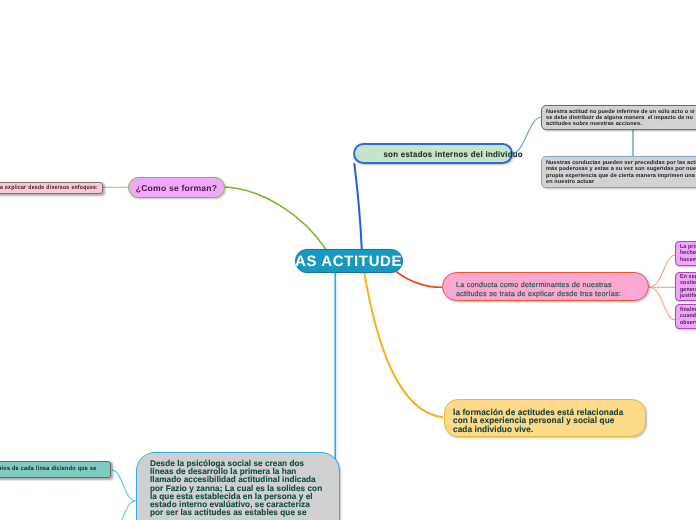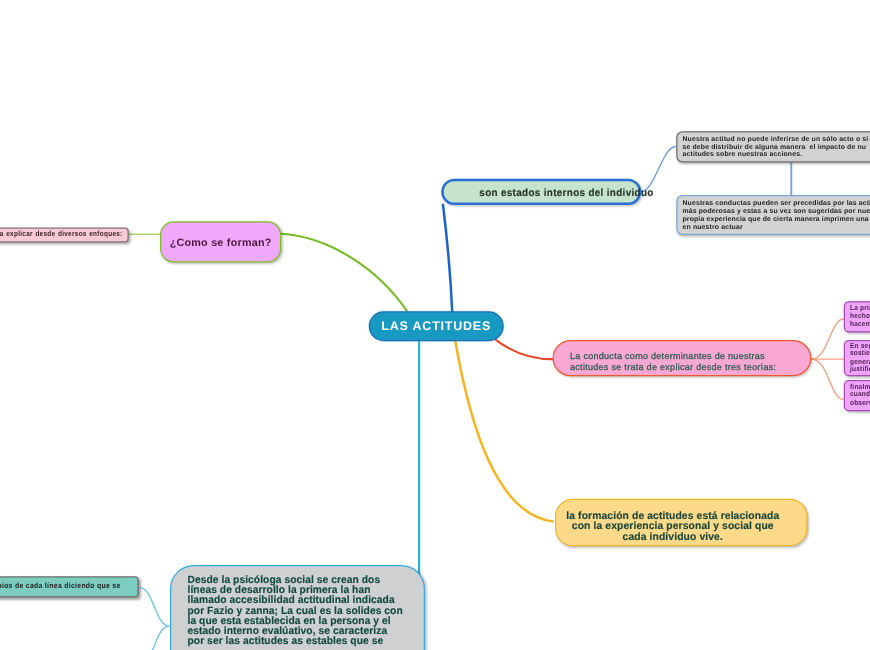--- a/index.html
+++ b/index.html
@@ -8,50 +8,50 @@
   #canvas{position:absolute;left:0;top:0;width:696px;height:520px;overflow:hidden;}
   .node{will-change:transform;}
   svg.links{position:absolute;left:0;top:0;width:696px;height:520px;pointer-events:none;}
   .node{position:absolute;box-sizing:border-box;display:flex;align-items:center;}
   .node .txt{display:block;white-space:pre;}
 
   
   #n-central{left:295px;top:249px;width:108px;height:24px;background:#1799C2;
     border:1.2px solid #1E6DB3;border-radius:12px;justify-content:center;
     box-shadow:0 0 2px rgba(120,190,230,.55);}
-  #n-central .txt{color:#ffffff;font-size:10px;font-weight:bold;letter-spacing:0.63px;}
+  #n-central .txt{color:#ffffff;font-size:15px;font-weight:bold;letter-spacing:0.63px;}
 
   
   #n-green{left:353px;top:143px;width:160px;height:21px;background:#C6E3CC;
     border:2px solid #2A6FD4;border-radius:11px;justify-content:center;
     box-shadow:1px 1px 2px rgba(0,0,0,.25);padding-left:40px;}
   #n-green .txt{color:#253528;font-size:8.4px;font-weight:bold;letter-spacing:0.3px;transform:scaleX(0.94);-webkit-text-stroke:0.12px #253528;}
 
   
-  #n-pink{left:128px;top:177px;width:97px;height:33px;background:#F0A8FB;
+  #n-pink{left:128px;top:177px;width:97px;height:21px;background:#F0A8FB;
     border:1.5px solid #7FBF20;border-radius:11px;justify-content:center;
     box-shadow:1px 1px 2px rgba(0,0,0,.25);}
   #n-pink .txt{color:#4B1840;font-size:8.6px;font-weight:bold;letter-spacing:0.2px;}
 
   
   #n-palepink{left:-62px;top:181.5px;width:165px;height:12px;background:#F9CAD5;
     border:1px solid #7E6E71;border-radius:3px;justify-content:flex-end;padding-right:4px;
     box-shadow:1.5px 1.5px 2px rgba(0,0,0,.3);}
   #n-palepink .txt{color:#3A2326;font-size:6px;font-weight:bold;letter-spacing:0.3px;word-spacing:0.4px;transform:scaleX(0.85);transform-origin:right center;}
 
   
   #n-orange{left:442px;top:272px;width:207px;height:29px;background:#f9a8d4;
     border:1.3px solid #F2582B;border-radius:14.5px;padding-left:13px;
     box-shadow:1px 1px 2px rgba(0,0,0,.25);}
   #n-orange .txt{color:#2A5A4E;font-size:7.2px;line-height:9.4px;padding-top:5px;letter-spacing:0.24px;-webkit-text-stroke:0.2px #2A5A4E;}
 
   
   #n-yellow{left:444px;top:399px;width:202px;height:37.5px;background:#FDDA8A;
     border:1.5px solid #F3B72C;border-radius:14px;padding-left:8px;
-    box-shadow:1px 1px 2px rgba(0,0,0,.25);text-align:center;}
+    box-shadow:1px 1px 2px rgba(0,0,0,.25);}
   #n-yellow .txt{color:#1A4539;font-size:8.5px;font-weight:bold;line-height:8.7px;padding-top:6px;letter-spacing:0.1px;transform:scaleX(0.97);transform-origin:left center;-webkit-text-stroke:0.12px #1A4539;}
 
   
   #n-gray1{left:541px;top:104.5px;width:165px;height:25px;background:#D2D2D2;
     border:1.2px solid #6E6E6E;border-radius:5px;padding-left:4px;align-items:flex-start;padding-top:2.5px;
     box-shadow:1px 1px 2px rgba(0,0,0,.3);}
   #n-gray1 .txt{color:#1E1E1E;font-size:5.5px;font-weight:bold;line-height:6.4px;letter-spacing:0.12px;}
 
   #n-gray2{left:541px;top:155.5px;width:165px;height:32px;background:#D2D2D2;
     border:1.2px solid #7DA7DB;border-radius:5px;padding-left:4px;align-items:flex-start;padding-top:3px;

